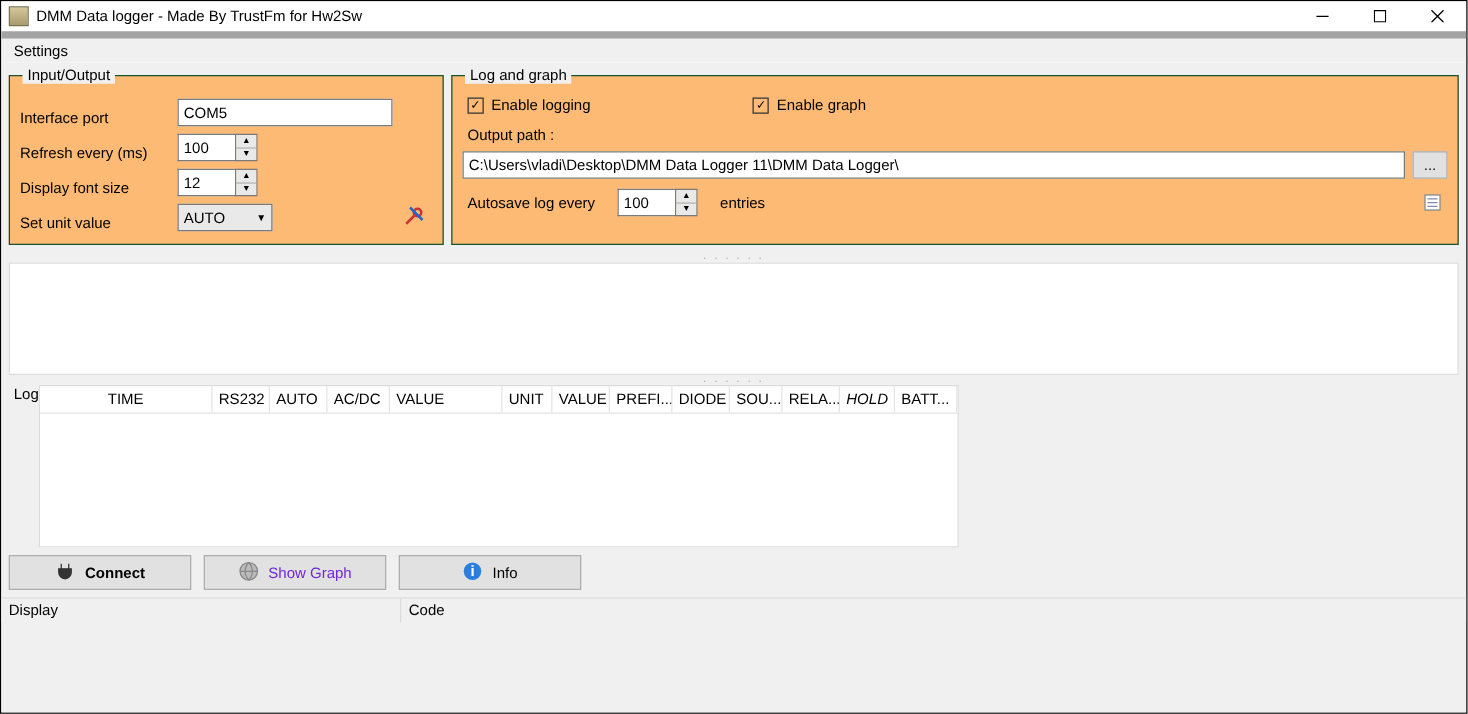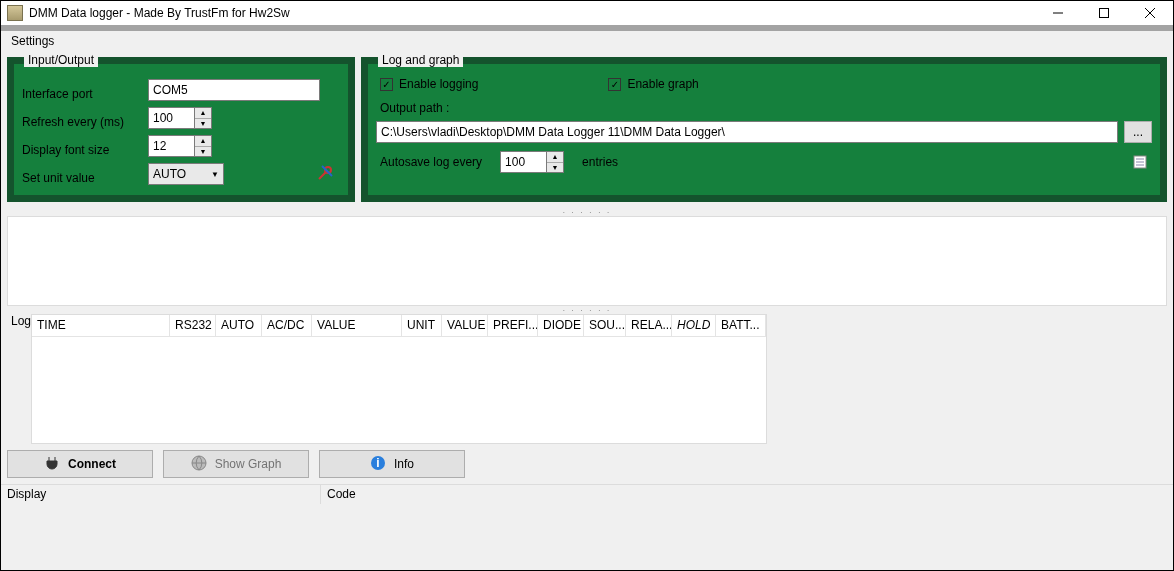--- a/index.html
+++ b/index.html
@@ -15,21 +15,21 @@
 
 
 .menubar { height: 19px; display: flex; align-items: center; padding-left: 6px; background: #f0f0f0; }
 .menuitem { padding: 0 4px; }
 
 
 .content { flex: 1; display: flex; flex-direction: column; background: #f0f0f0; }
 
 
 .panels { display: flex; gap: 6px; padding: 3px 6px 6px 6px; }
-fieldset { border: 7px solid #14532d; padding: 6px 8px 10px 8px; position: relative; background: #15803d; }
+fieldset { border: 1px solid #14532d; padding: 6px 8px 10px 8px; position: relative; background: #fdba74; }
 legend { padding: 0 4px; background: #f0f0f0; margin-left: 2px; }
 
 .io-panel { width: 348px; }
 .log-panel { flex: 1; }
 
 .form-row { display: flex; align-items: flex-end; margin-top: 6px; height: 22px; }
 .form-row label { width: 126px; }
 .textinput { width: 172px; height: 22px; border: 1px solid #7a7a7a; background: #fff; padding: 0 4px; }
 .spinner { display: flex; width: 64px; height: 22px; }
 .spinner input { width: 46px; border: 1px solid #7a7a7a; border-right: none; padding: 0 4px; }
@@ -57,21 +57,21 @@
 
 .log-section { margin:0 6px; display:flex; }
 .log-legend { padding-left:4px; }
 .log-table { border:1px solid #dcdcdc; background:#fff; height:130px; }
 .colheaders { display:flex; height:22px; border-bottom:1px solid #e4e4e4; }
 .colh { border-right:1px solid #e4e4e4; padding:3px 5px; white-space:nowrap; overflow:hidden; }
 
 
 .btnrow { display:flex; gap:10px; padding:6px; }
 .bigbtn { width:146px; height:28px; border:1px solid #adadad; background:#e1e1e1; display:flex; align-items:center; justify-content:center; gap:8px; }
-.bigbtn.disabled { color:#737373; }
+.bigbtn.disabled { color:#6d28d9; }
 
 
 .statusbar { display:flex; height:20px; border-top:1px solid #dcdcdc; background:#f0f0f0; }
 .statuscell { padding:2px 6px; border-right:1px solid #dcdcdc; }
 .statuscell:first-child { width:320px; }
 .statuscell:last-child { flex:1; border-right:none; }
 </style>
 </head>
 <body>
 
@@ -187,21 +187,21 @@
   </div>
 
   <div class="grip">· · · · · ·</div>
   <div class="white-area" style="height:90px;"></div>
   <div class="grip">· · · · · ·</div>
 
   <div class="log-section">
     <div class="log-legend">Log</div>
     <div class="log-table">
       <div class="colheaders" id="colheaders">
-          <div class="colh" style="width: 138px;">TIME</div>
+          <div class="colh" style="width: 138px; text-align: center;">TIME</div>
           <div class="colh" style="width: 46px;">RS232</div>
           <div class="colh" style="width: 46px;">AUTO</div>
           <div class="colh" style="width: 50px;">AC/DC</div>
           <div class="colh" style="width: 90px;">VALUE</div>
           <div class="colh" style="width: 40px;">UNIT</div>
           <div class="colh" style="width: 46px;">VALUE</div>
           <div class="colh" style="width: 50px;">PREFI...</div>
           <div class="colh" style="width: 46px;">DIODE</div>
           <div class="colh" style="width: 42px;">SOU...</div>
           <div class="colh" style="width: 46px;">RELA...</div>

